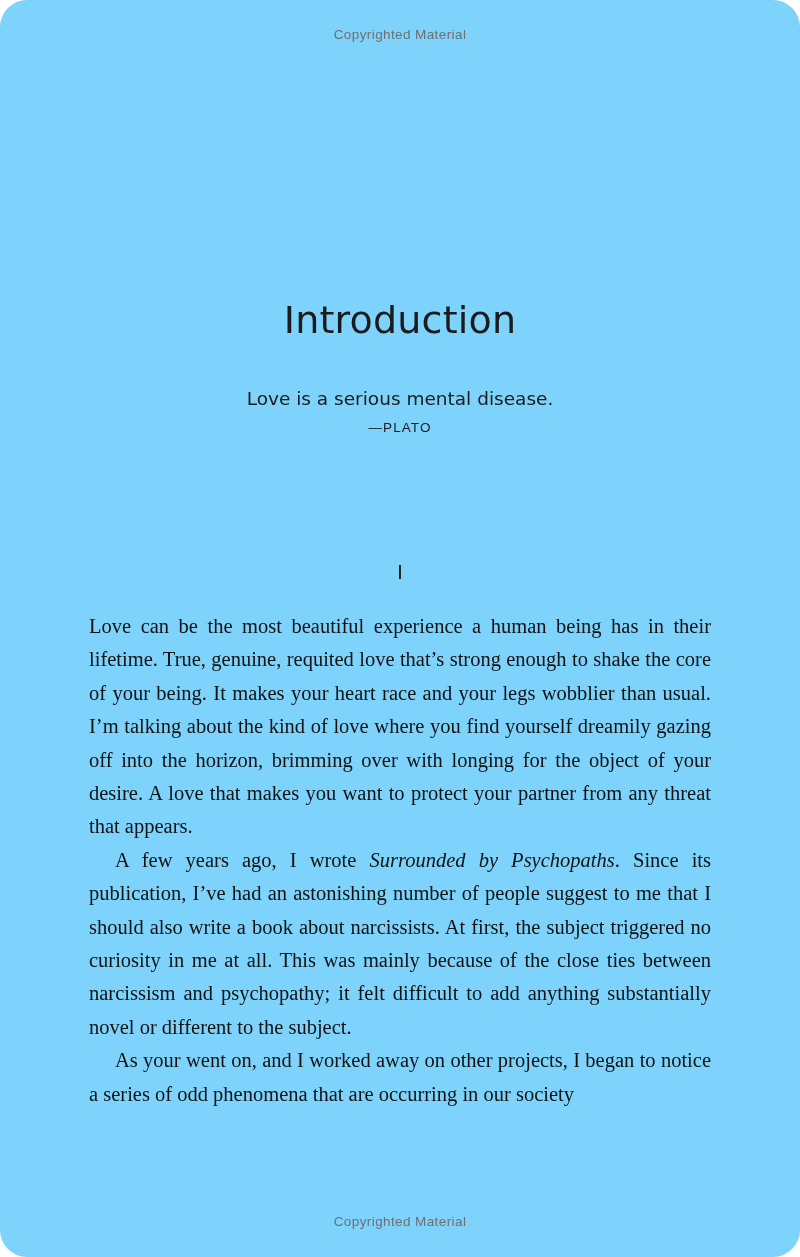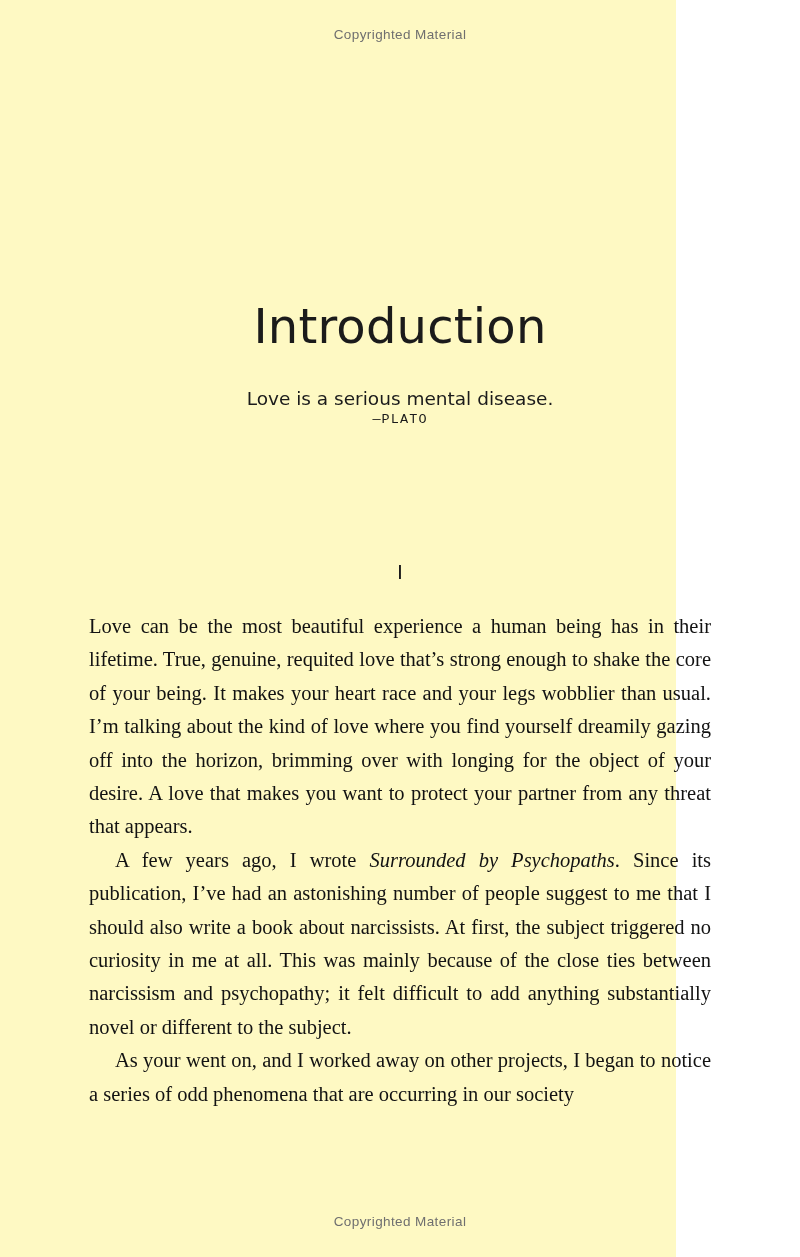--- a/index.html
+++ b/index.html
@@ -12,23 +12,24 @@
     height: 1257px;
     position: relative;
     font-family: "Liberation Serif", serif;
     color: #1a1a1a;
     overflow: hidden;
   }
 
   .page {
     position: absolute;
     inset: 0;
-    width: 676px;
+    width: 800px;
     height: 1257px;
-    background: #fef9c3;
+    background: #7dd3fc;
+    border-radius: 27px;
   }
 
   .watermark {
     position: absolute;
     left: 0;
     width: 800px;
     text-align: center;
     font-family: "Liberation Sans", sans-serif;
     font-size: 13.5px;
     letter-spacing: 0.4px;
@@ -47,42 +48,42 @@
   .chapter-title {
     margin: 0;
     padding: 0;
     position: absolute;
     top: 298px;
     left: 0;
     width: 622px;
     text-align: center;
     font-family: "DejaVu Sans", sans-serif;
     font-weight: 400;
-    font-size: 48px;
+    font-size: 38px;
     letter-spacing: 0.2px;
     color: #1b1b1b;
   }
 
   .epigraph {
     position: absolute;
     top: 368px;
     left: 0;
     width: 622px;
     text-align: center;
   }
   .epigraph-text {
     font-family: "DejaVu Sans", sans-serif;
     font-size: 18.5px;
     color: #1b1b1b;
     line-height: 1.3;
     margin-top: 19px;
   }
   .epigraph-attrib {
-    margin-top: 1px;
-    font-family: Liberation Mono, monospace;
+    margin-top: 9px;
+    font-family: Liberation Sans, sans-serif;
     font-size: 13.5px;
     letter-spacing: 1.1px;
     color: #1b1b1b;
   }
 
   .section-number {
     position: absolute;
     top: 560px;
     left: 0;
     width: 622px;

